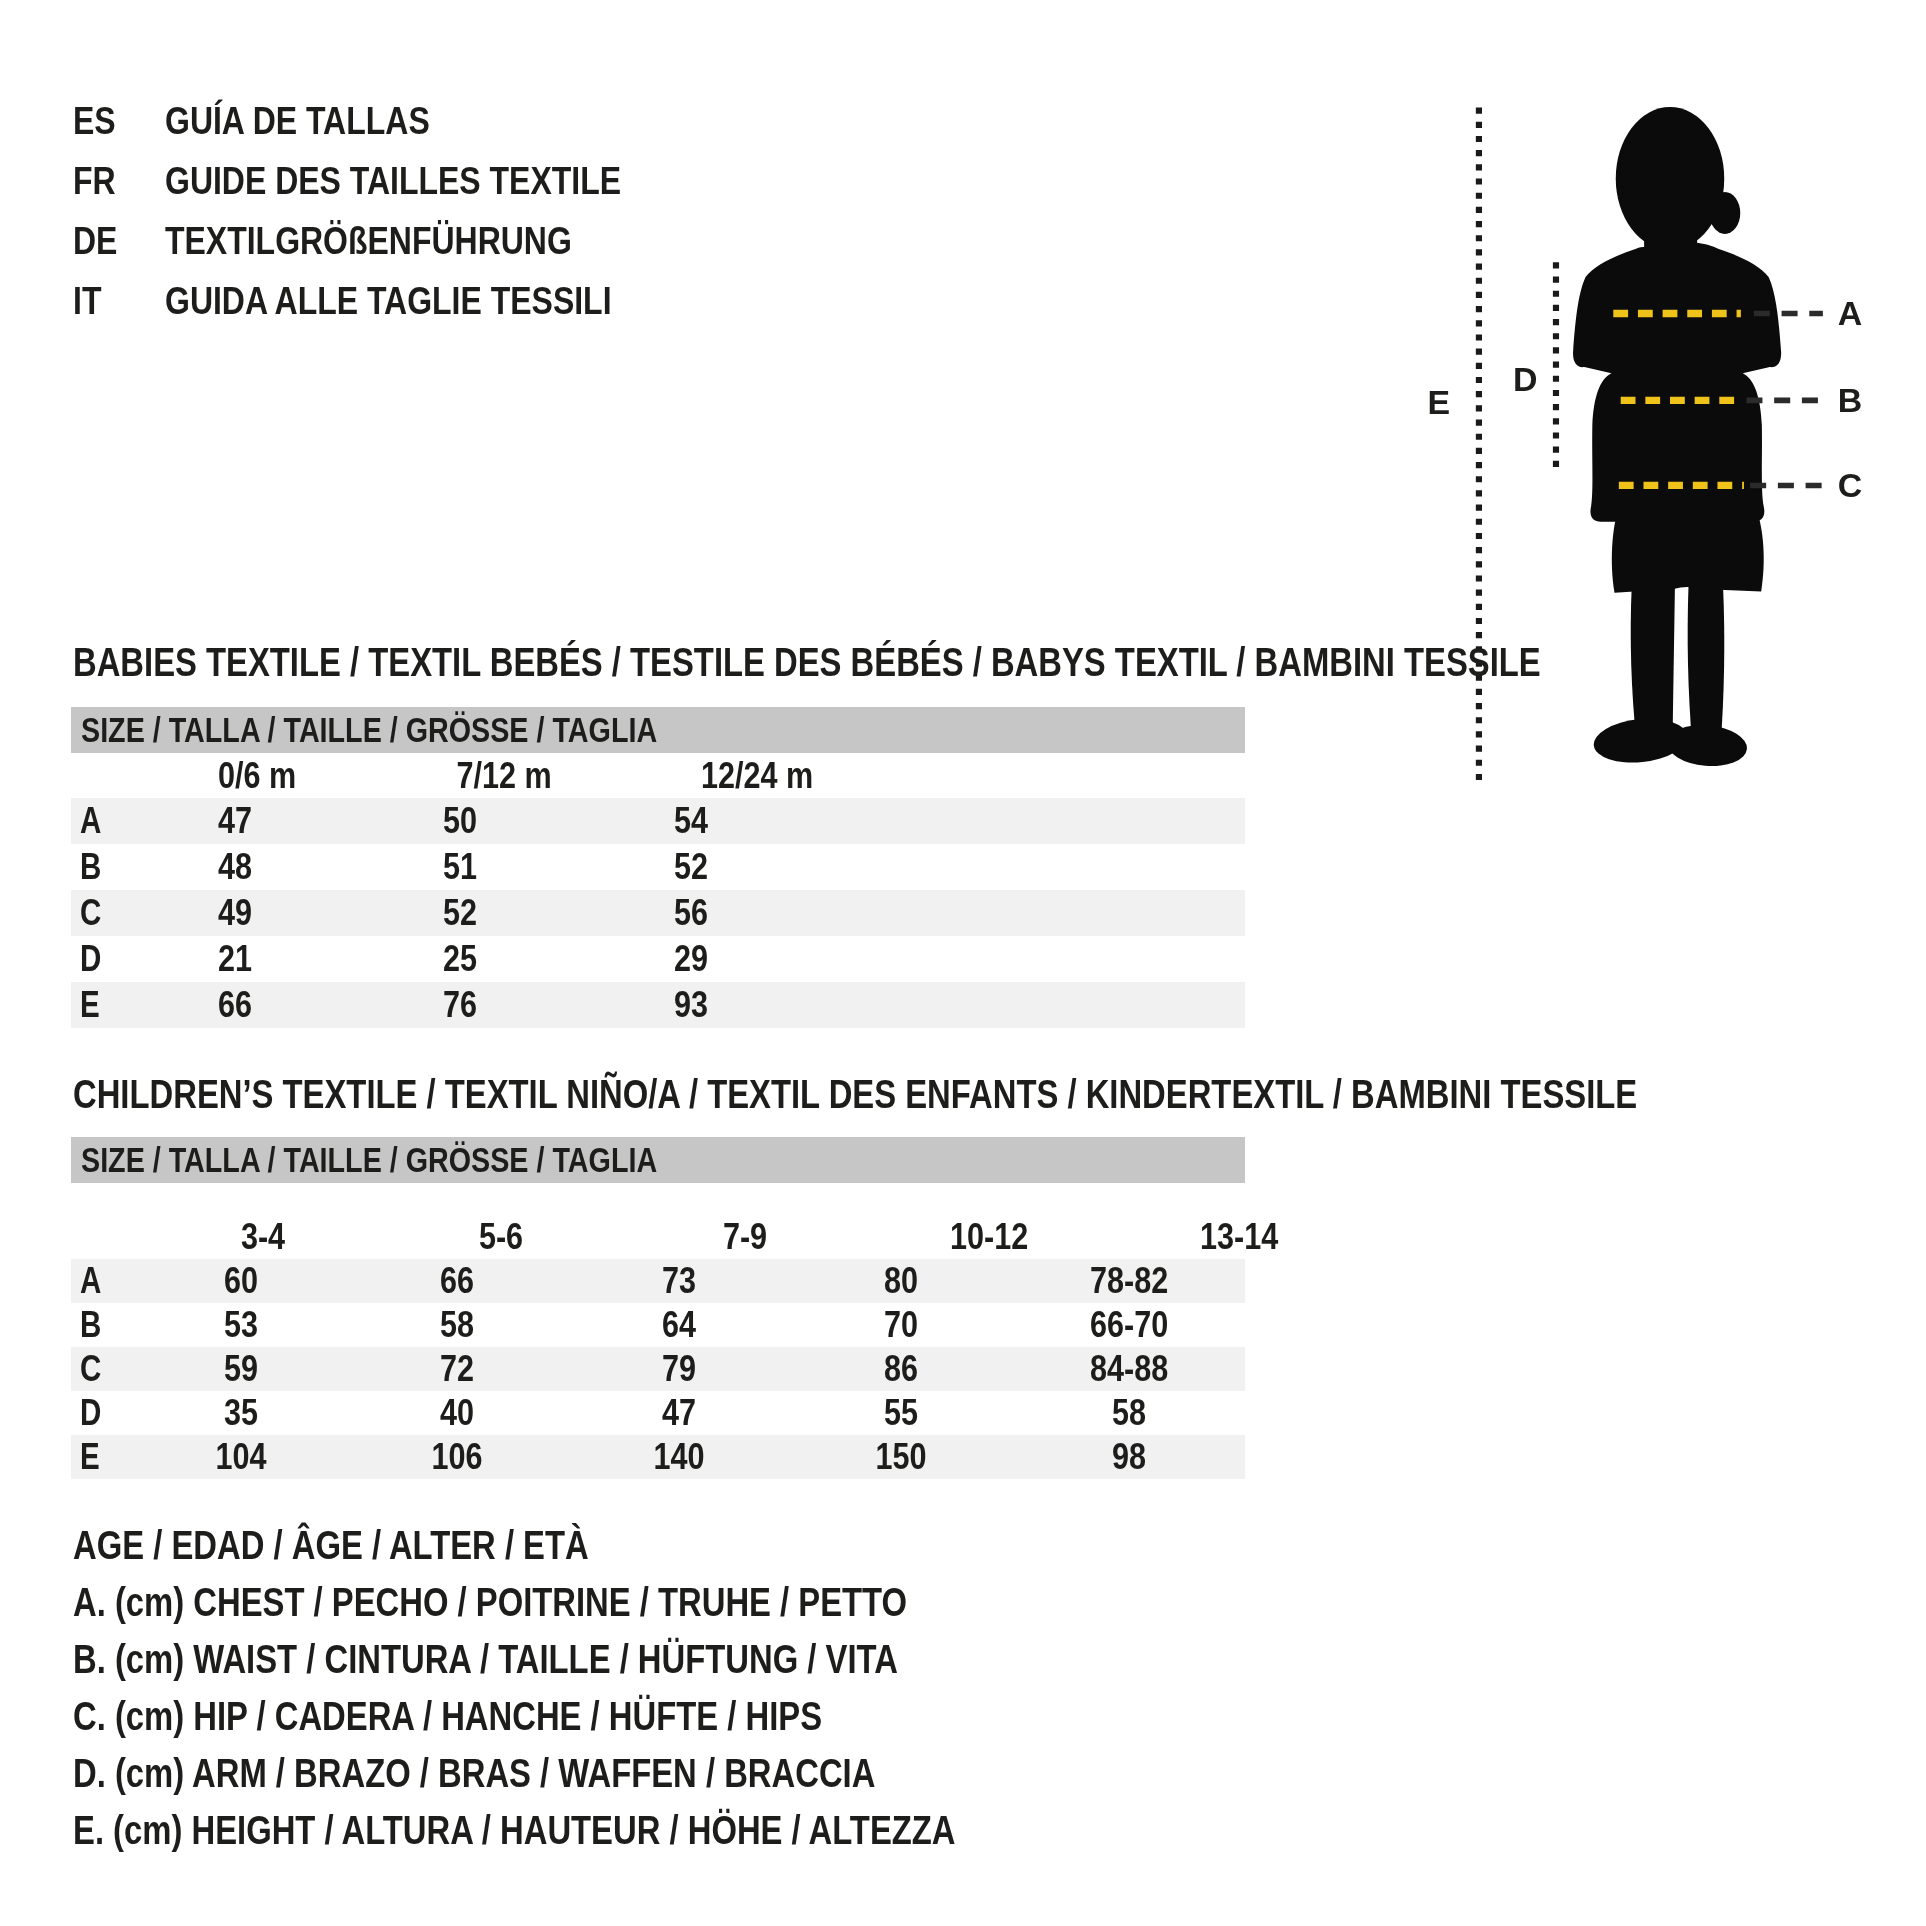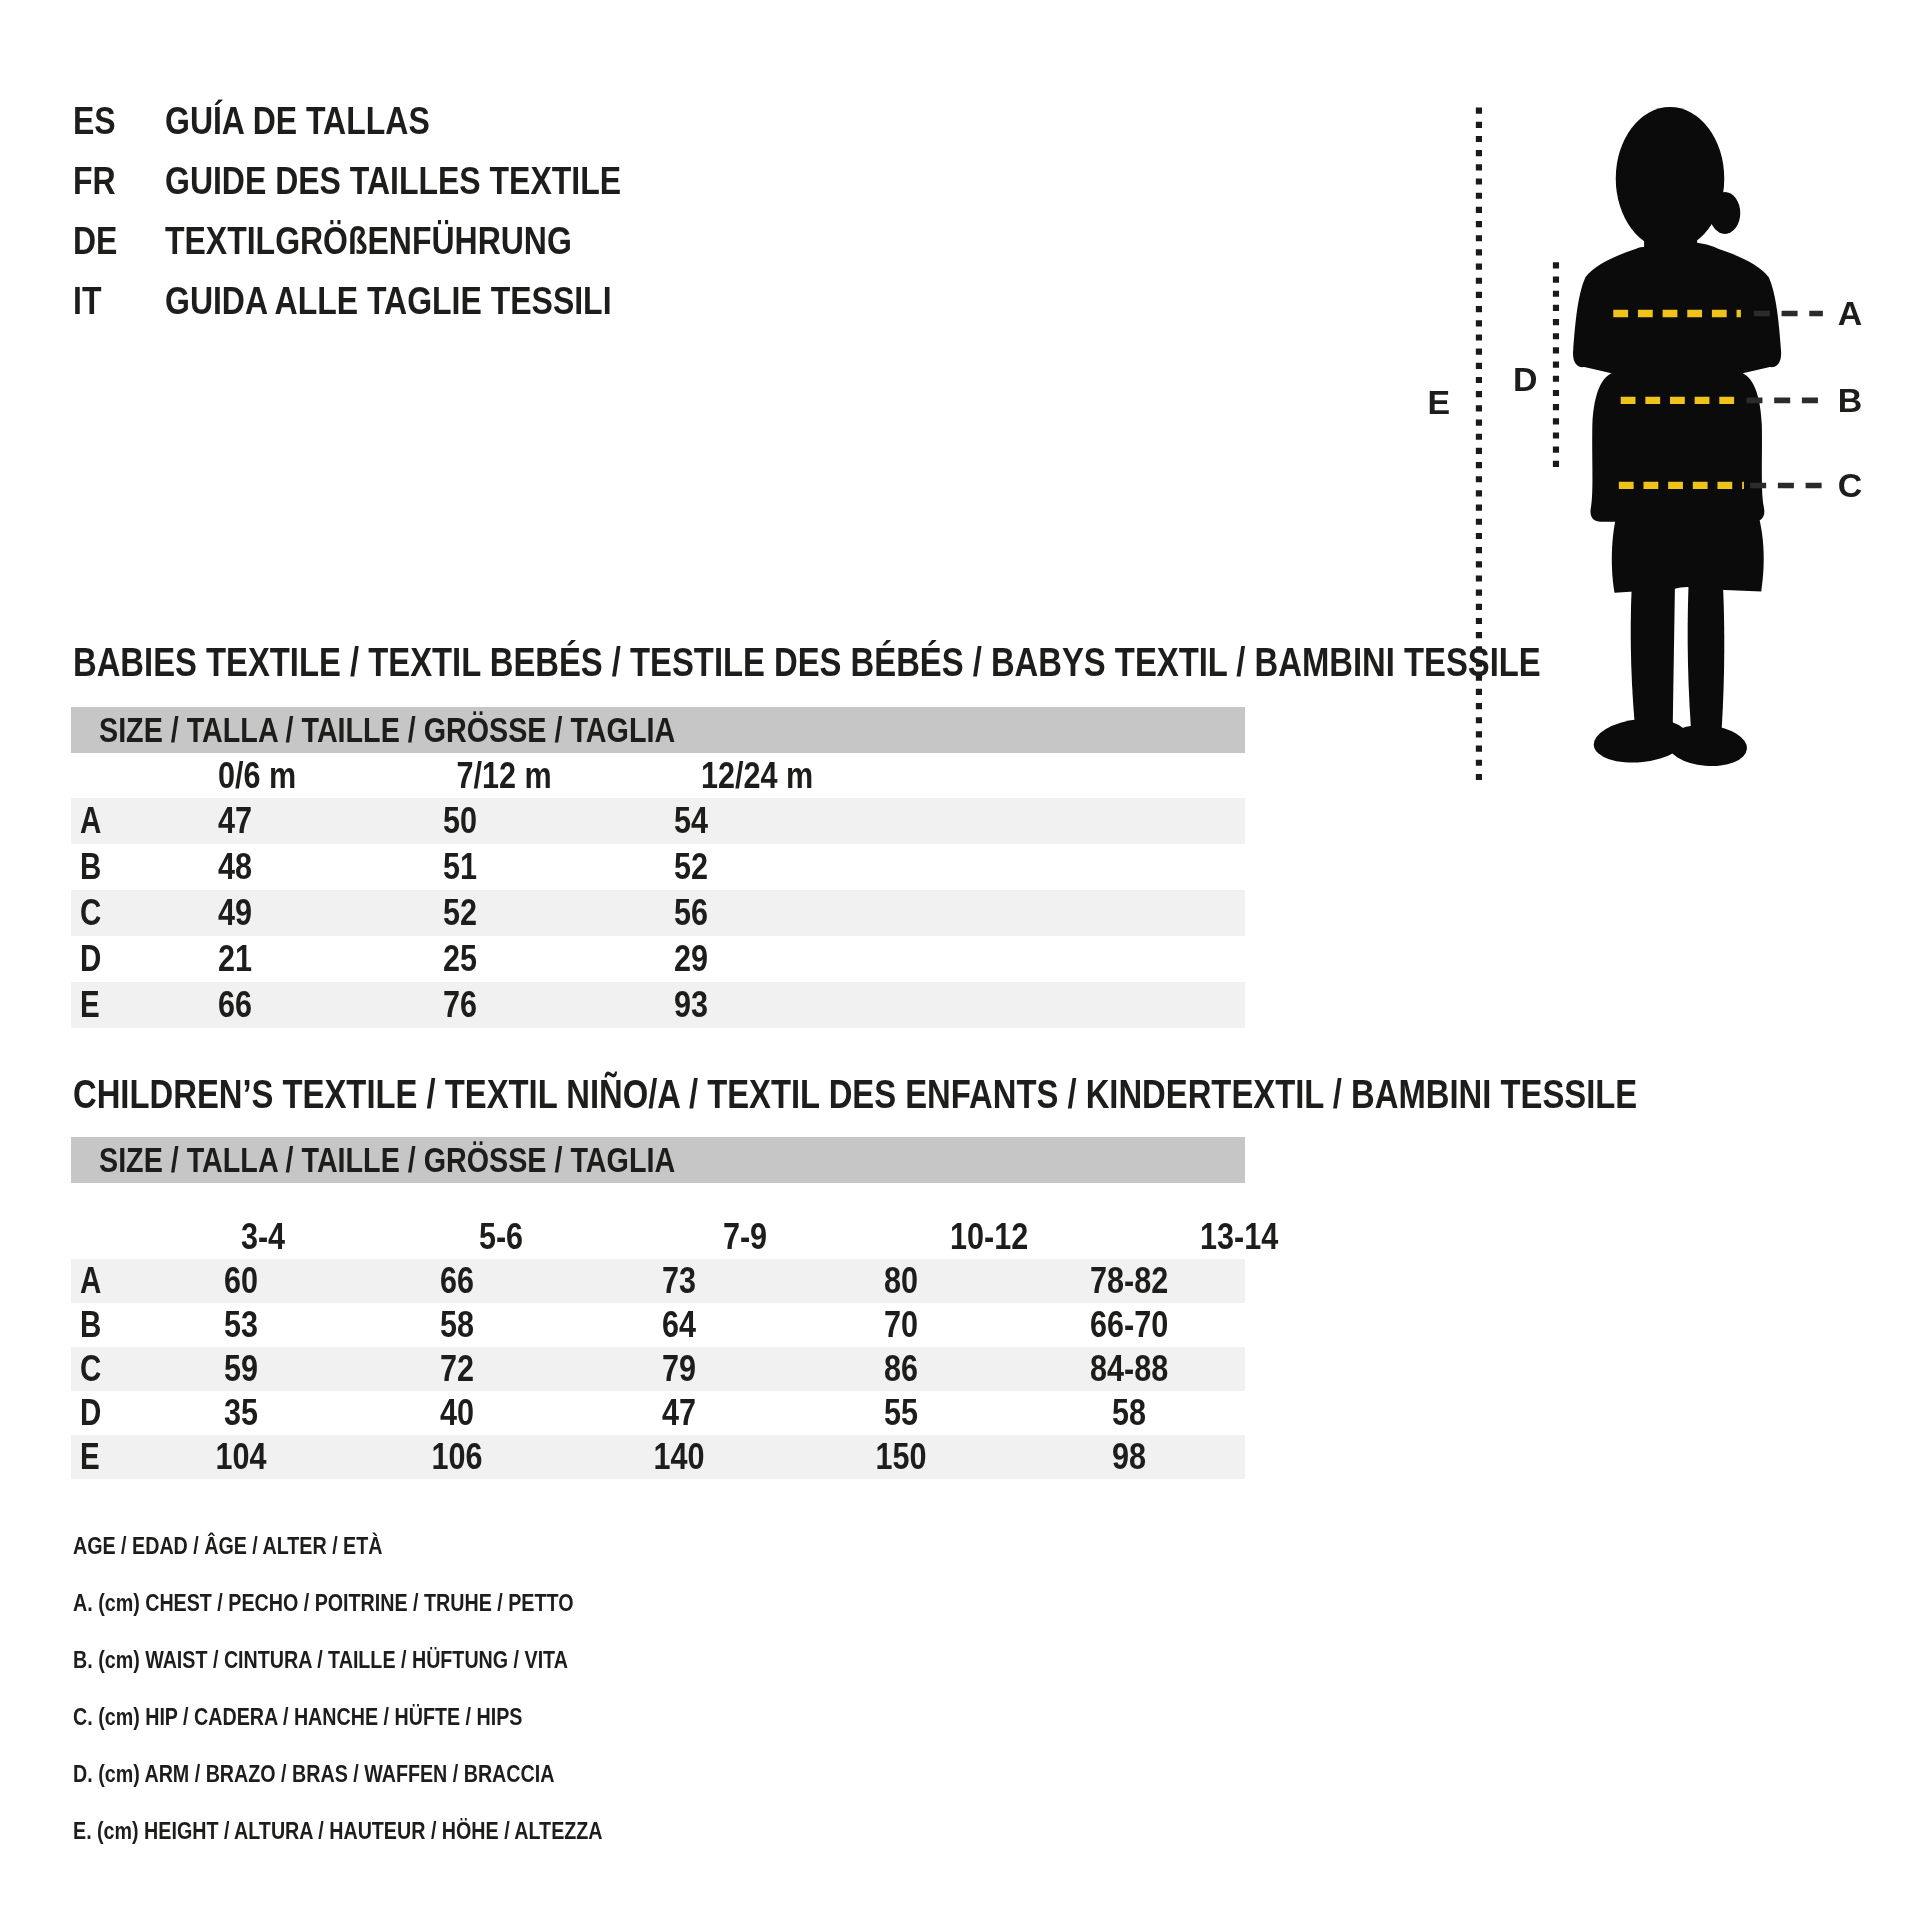--- a/index.html
+++ b/index.html
@@ -28,38 +28,38 @@
   
   .section-title { position: absolute; left: 73px; font-size: 40px; line-height: 43px; }
   #babies-title   { top: 641px; }
   #children-title { top: 1073px; }
 
   
   .size-table { position: absolute; left: 71px; width: 1174px; }
   #babies-table   { top: 707px; }
   #children-table { top: 1137px; }
 
-  .size-bar { background: #c6c6c6; height: 46px; line-height: 46px; padding-left: 28px; font-size: 35px; }
+  .size-bar { background: #c6c6c6; height: 46px; line-height: 46px; padding-left: 10px; font-size: 35px; }
 
   .b-grid { display: grid; grid-template-columns: 51px 226px 225px 237px 1fr; }
   .c-grid { display: grid; grid-template-columns: 62px 216px 216px 228px 216px 240px 1fr; }
 
   .thead-row { height: 45px; line-height: 45px; font-size: 36px; gap: 22px; }
   .trow      { font-size: 36px; }
   #babies-table .trow   { height: 46px; line-height: 46px; }
   #children-table .trow { height: 44px; line-height: 44px; }
   #children-table .thead-row { height: 44px; line-height: 44px; margin-top: 32px; }
 
   .trow.stripe { background: #f1f1f1; }
   .cell { text-align: center; overflow: visible; }
   .cell.lbl { text-align: left; padding-left: 8.6px; }
 
   
   .legend { position: absolute; left: 73px; top: 1517px; }
-  .legend-line { height: 57px; line-height: 57px; font-size: 24px; }
+  .legend-line { height: 57px; line-height: 57px; font-size: 40px; }
 
   
   .figure-svg { position: absolute; left: 1411px; top: 86px; width: 518px; height: 715px; }
   .dotline { stroke: #1a1a1a; stroke-width: 10; stroke-dasharray: 10 13; fill: none; }
   .ymeas   { stroke: #efc319; stroke-width: 12; stroke-dasharray: 24 16; fill: none; }
   .gdash   { stroke: #2b2b2b; stroke-width: 9;  stroke-dasharray: 26 19; fill: none; }
   .sil     { fill: #0b0b0b; stroke: none; }
   .mlabel  { font: 700 55px "Liberation Sans", sans-serif; fill: #1d1d1b; }
 </style>
 </head>

